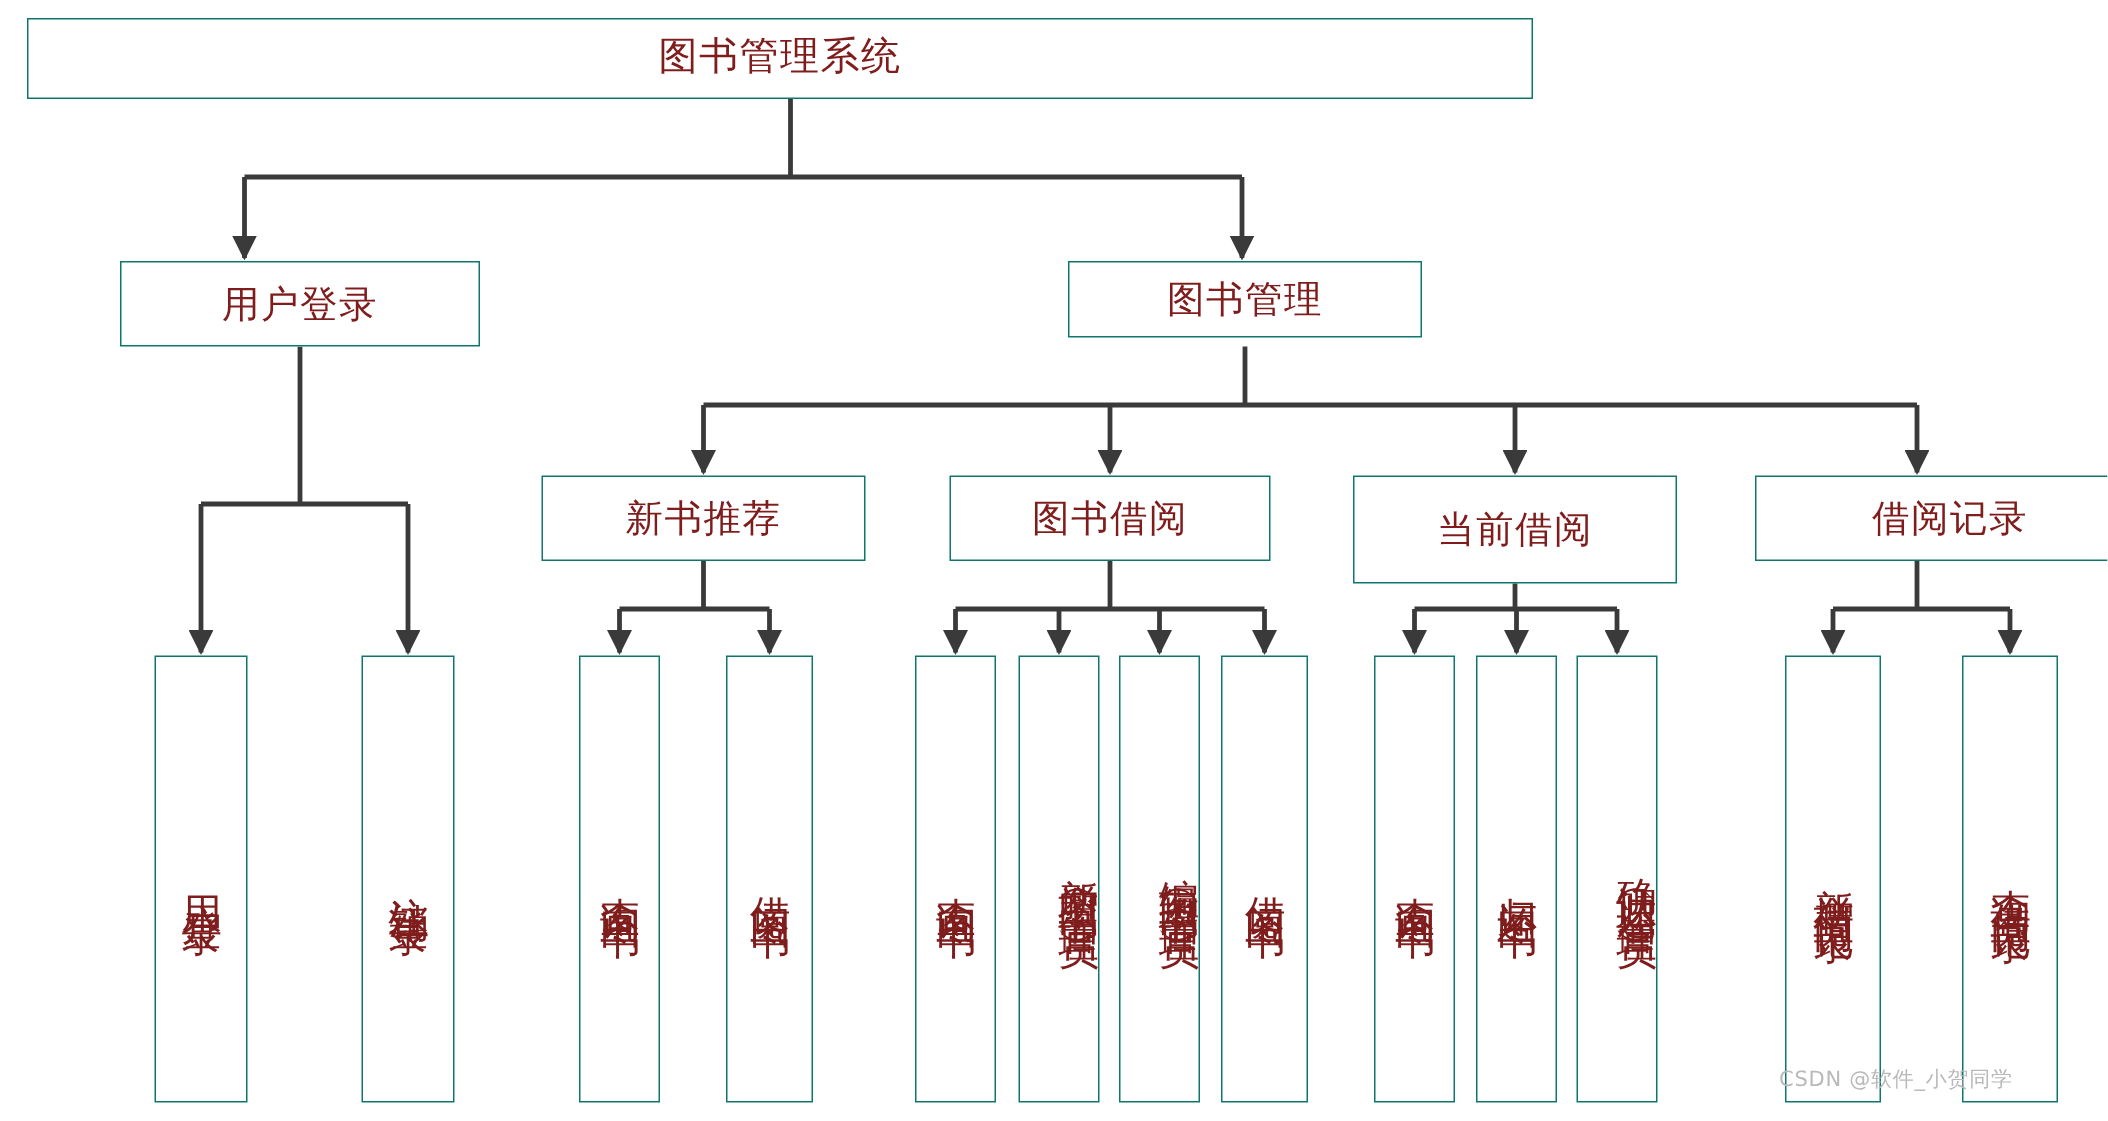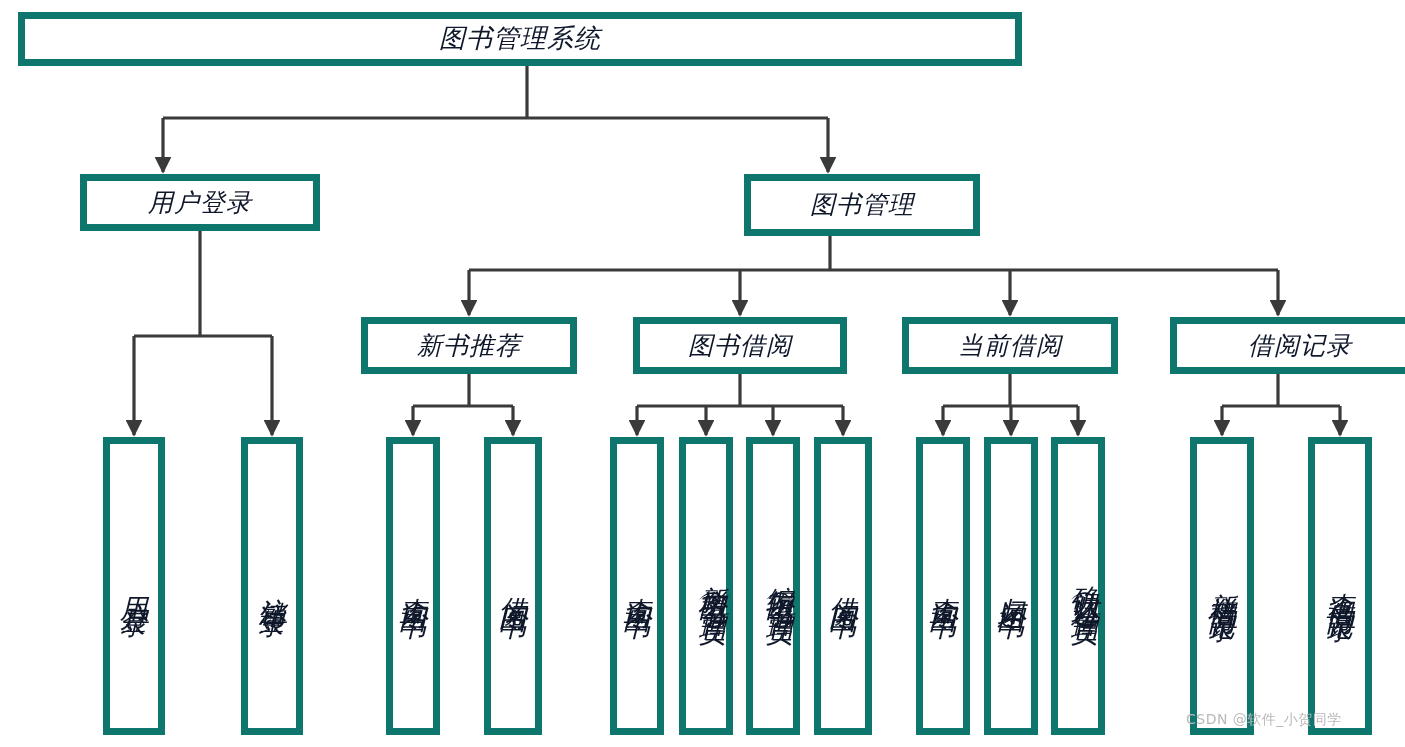--- a/index.html
+++ b/index.html
@@ -21,29 +21,28 @@
   #edges {
     position: absolute;
     left: 0;
     top: 0;
     width: 1405px;
     height: 747px;
   }
   .node {
     position: absolute;
     box-sizing: border-box;
-    border: 7px solid #0f766e;
+    border: 1px solid #0f766e;
     background: #ffffff;
-    color: #0f172a;
+    color: #7f1d1d;
     display: flex;
     align-items: center;
     justify-content: center;
     text-align: center;
     line-height: 1.12;
-    font-style: italic;
   }
   
   .node.horiz {
     font-size: 25px;
     letter-spacing: 1px;
     padding: 2px 6px;
   }
   .node.root {
     font-size: 26px;
   }
@@ -124,25 +123,25 @@
       <path d="M 1278 374 L 1278 406"></path>
       <path d="M 1222 406 L 1340 406"></path>
       <path d="M 1222 406 L 1222 435" marker-end="url(#arrow)"></path>
       <path d="M 1340 406 L 1340 435" marker-end="url(#arrow)"></path>
     </g>
   </svg>
 
   <div class="node horiz root" style="left: 18px; top: 12px; width: 1004px; height: 54px;">图书管理系统</div>
 
   <div class="node horiz" style="left: 80px; top: 174px; width: 240px; height: 57px;">用户登录</div>
-  <div class="node horiz" style="left: 744px; top: 174px; width: 236px; height: 62px;">图书管理</div>
+  <div class="node horiz" style="left: 712px; top: 174px; width: 236px; height: 51px;">图书管理</div>
 
   <div class="node horiz" style="left: 633px; top: 317px; width: 214px; height: 57px;">图书借阅</div>
   <div class="node horiz" style="left: 361px; top: 317px; width: 216px; height: 57px;">新书推荐</div>
-  <div class="node horiz" style="left: 902px; top: 317px; width: 216px; height: 57px;">当前借阅</div>
+  <div class="node horiz" style="left: 902px; top: 317px; width: 216px; height: 72px;">当前借阅</div>
   <div class="node horiz" style="left: 1170px; top: 317px; width: 260px; height: 57px;">借阅记录</div>
 
   <div class="node vert" style="left: 103px; top: 437px; width: 62px; height: 298px;">用户登录</div>
   <div class="node vert" style="left: 241px; top: 437px; width: 62px; height: 298px;">注销登录</div>
   <div class="node vert" style="left: 386px; top: 437px; width: 54px; height: 298px;">查询图书</div>
   <div class="node vert" style="left: 484px; top: 437px; width: 58px; height: 298px;">借阅图书</div>
   <div class="node vert" style="left: 610px; top: 437px; width: 54px; height: 298px;">查询图书</div>
   <div class="node vert top-aligned" style="left: 679px; top: 437px; width: 54px; height: 298px;">新增图书（管理员）</div>
   <div class="node vert top-aligned" style="left: 746px; top: 437px; width: 54px; height: 298px;">编辑图书（管理员）</div>
   <div class="node vert" style="left: 814px; top: 437px; width: 58px; height: 298px;">借阅图书</div>

